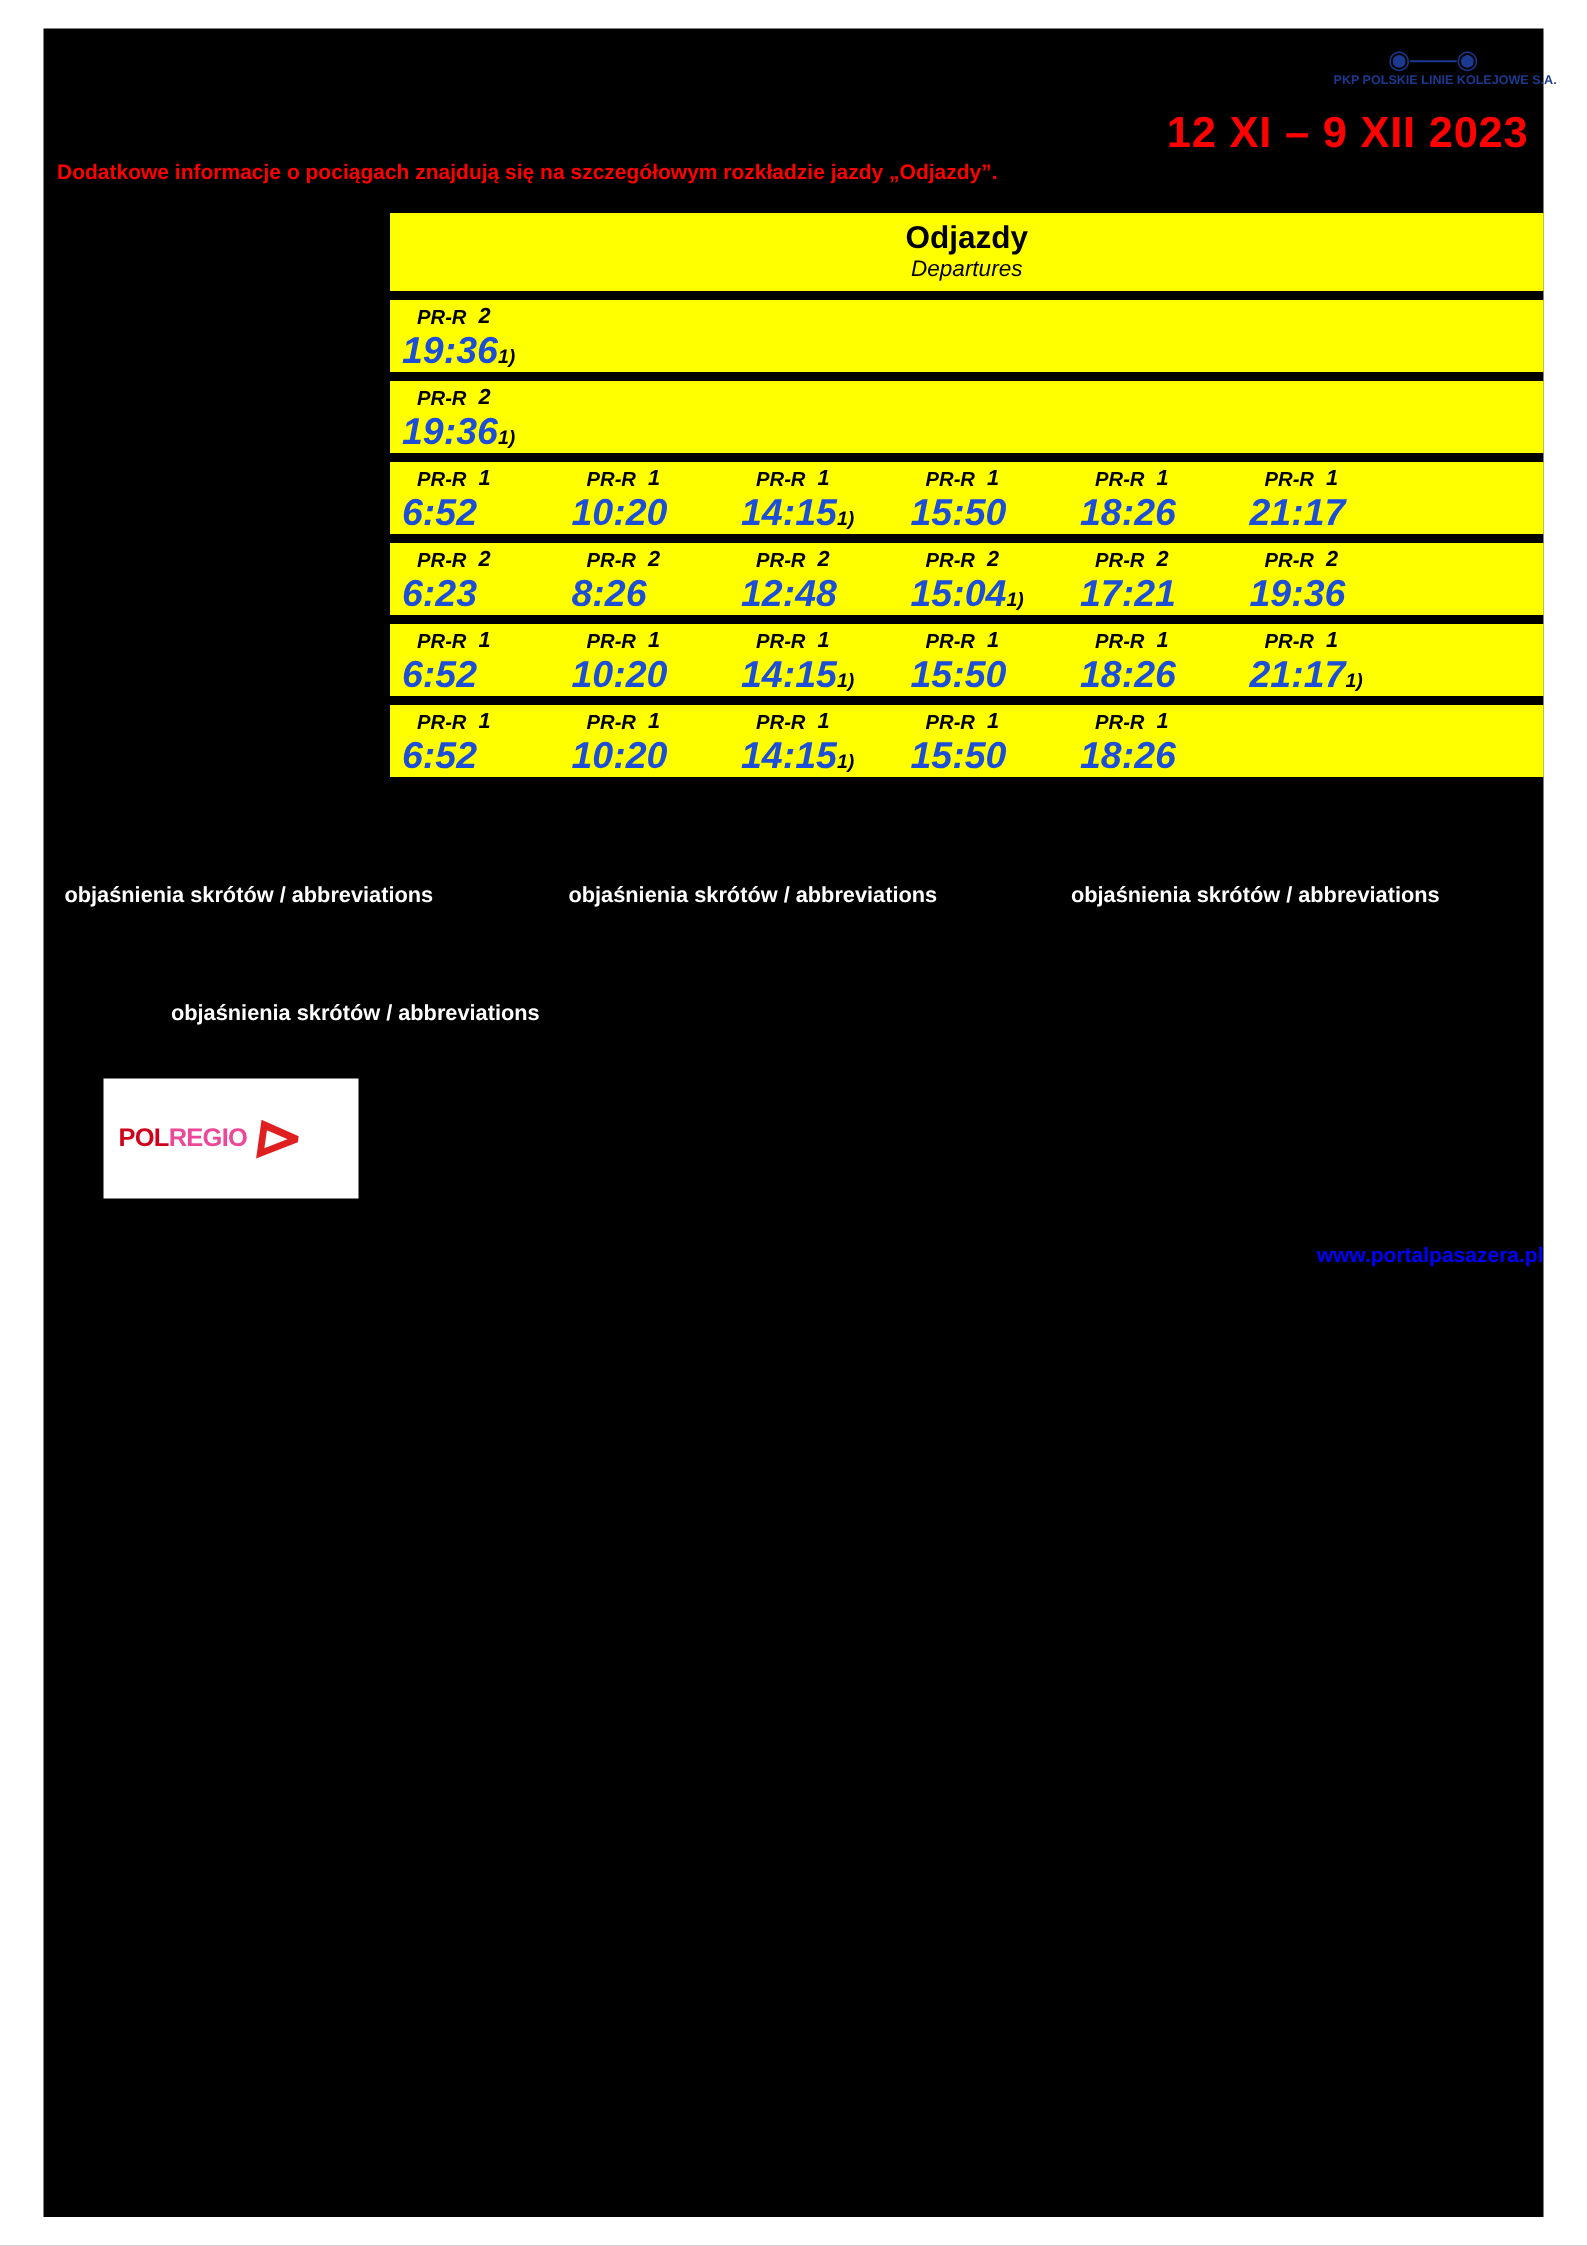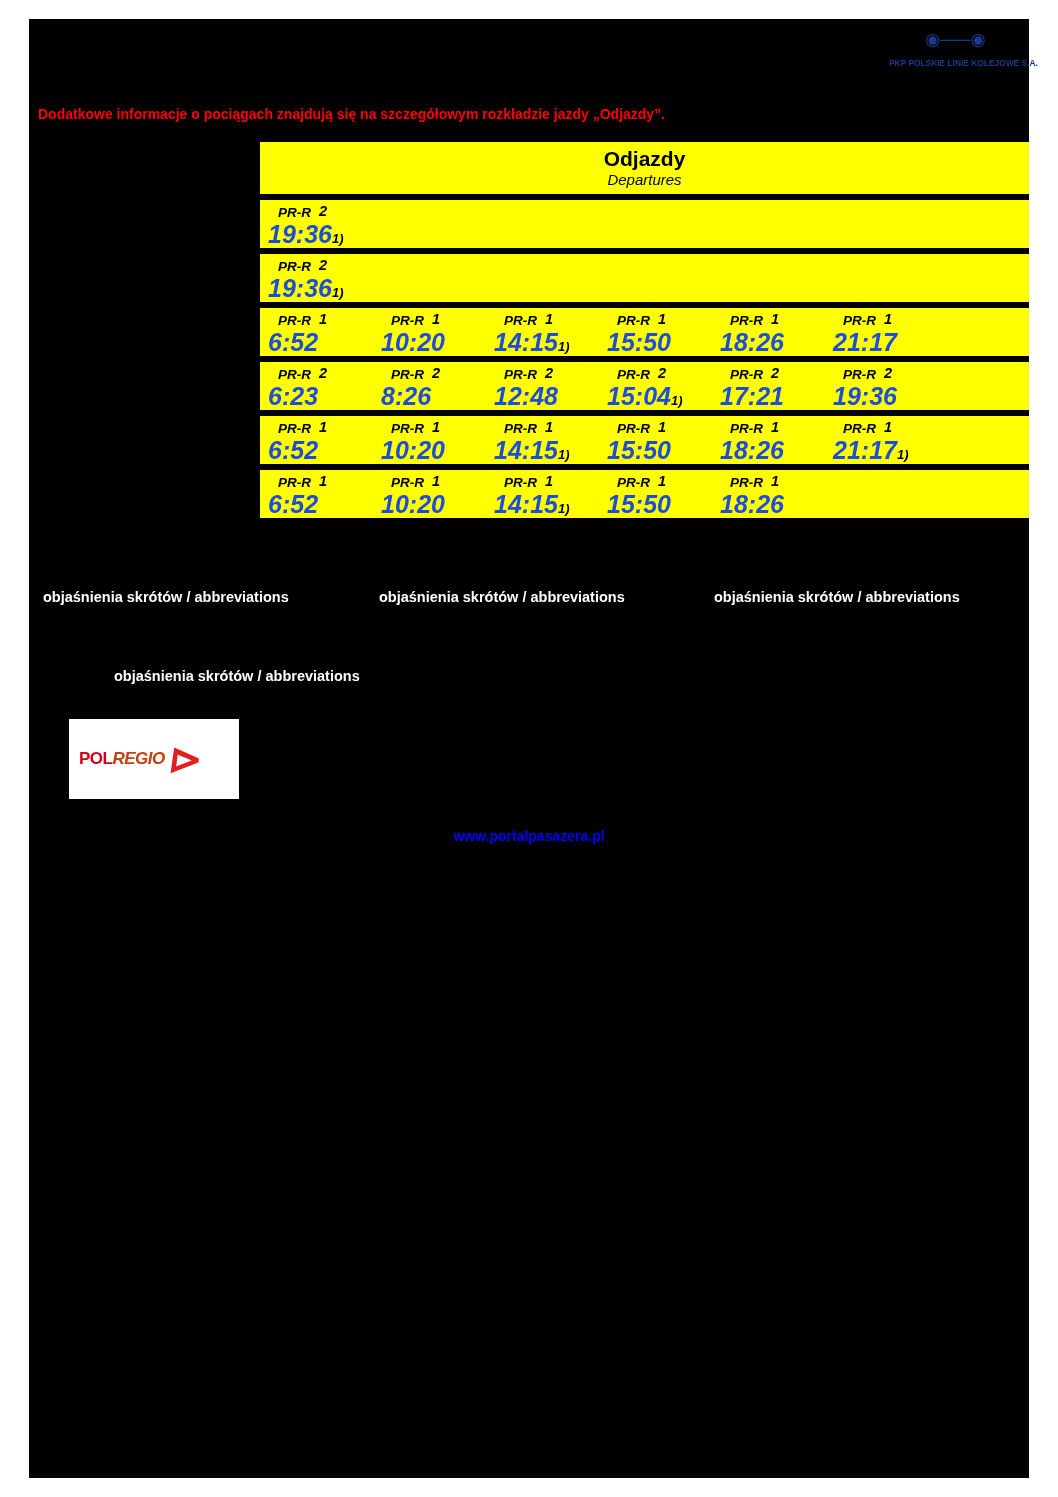--- a/index.html
+++ b/index.html
@@ -38,21 +38,21 @@
   .pkp-logo .wing {
     font-size: 17px;
     color: #1b3a8f;
     letter-spacing: -1px;
   }
   .pkp-logo .pkp-text {
     font-size: 8.4px;
     font-weight: bold;
     color: #1b3a8f;
     white-space: nowrap;
-    margin-top: 11px;
+    margin-top: 1px;
   }
   .period {
     position: absolute;
     right: 10px;
     top: 54px;
     font-size: 29px;
     font-weight: bold;
     color: #ff0000;
     letter-spacing: 0.5px;
   }
@@ -169,51 +169,52 @@
     align-items: center;
     justify-content: flex-start;
   }
   .polregio .pol-text {
     font-size: 17px;
     font-weight: bold;
     margin-left: 10px;
     letter-spacing: -0.5px;
   }
   .polregio .pol-dark { color: #d0021b; text-align: right; }
-  .polregio .pol-red { color: #c2410c; font-style: italic; }
+  .polregio .pol-red { color: #ec4899; }
   .polregio .mark {
     margin-left: 4px;
     color: #e02020;
     font-size: 40px;
     font-weight: bold;
     line-height: 30px;
     transform: skewX(-8deg);
   }
   .portal {
     position: absolute;
     left: 0;
     top: 809px;
     width: 1000px;
-    text-align: center;
+    text-align: right;
     font-size: 14px;
     font-weight: bold;
     color: #0000ff;
   }
 </style>
 </head>
 <body>
 
 <div class="page">
   <div class="sheet">
 
     <div class="pkp-logo">
       <div class="wing">◉⸺◉</div>
       <div class="pkp-text">PKP POLSKIE LINIE KOLEJOWE S.A.</div>
     </div>
 
+    <div class="period">12 XI – 9 XII 2023</div>
 
     <div class="info-line">Dodatkowe informacje o pociągach znajdują się na szczegółowym rozkładzie jazdy „Odjazdy”.</div>
 
     <div class="table-wrap">
       <div class="title-bar">
         <div class="t1">Odjazdy</div>
         <div class="t2">Departures</div>
       </div>
 
       <div class="row">

